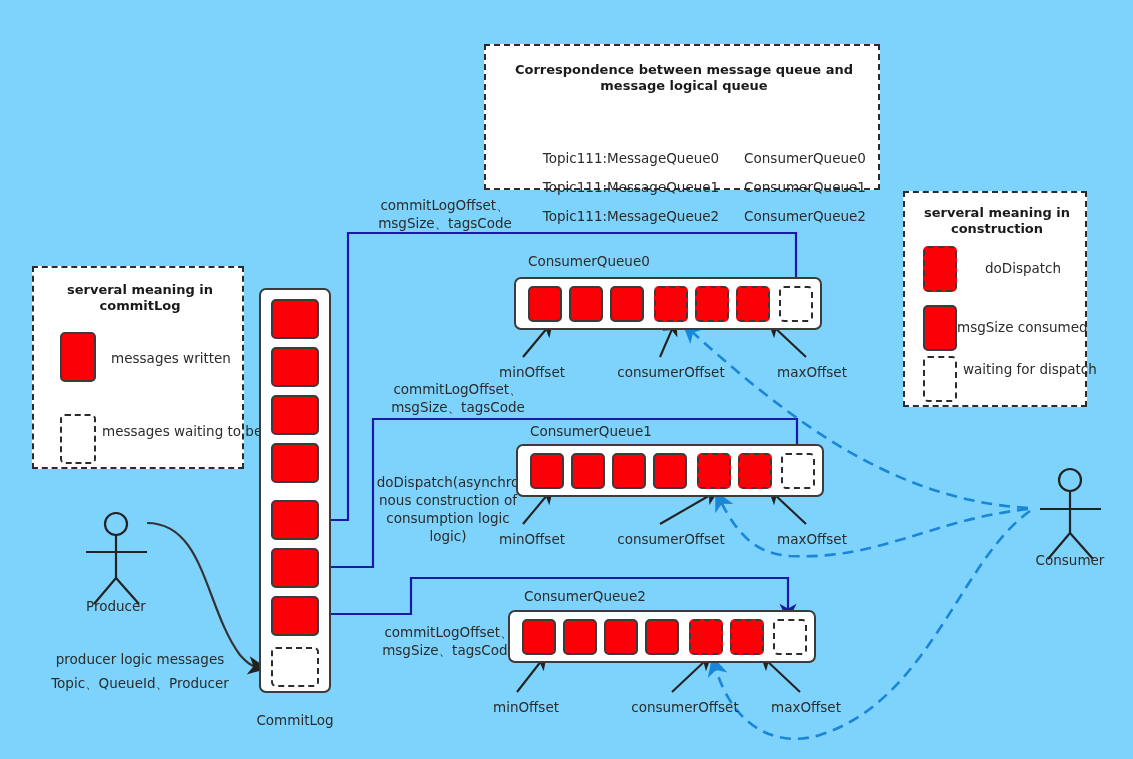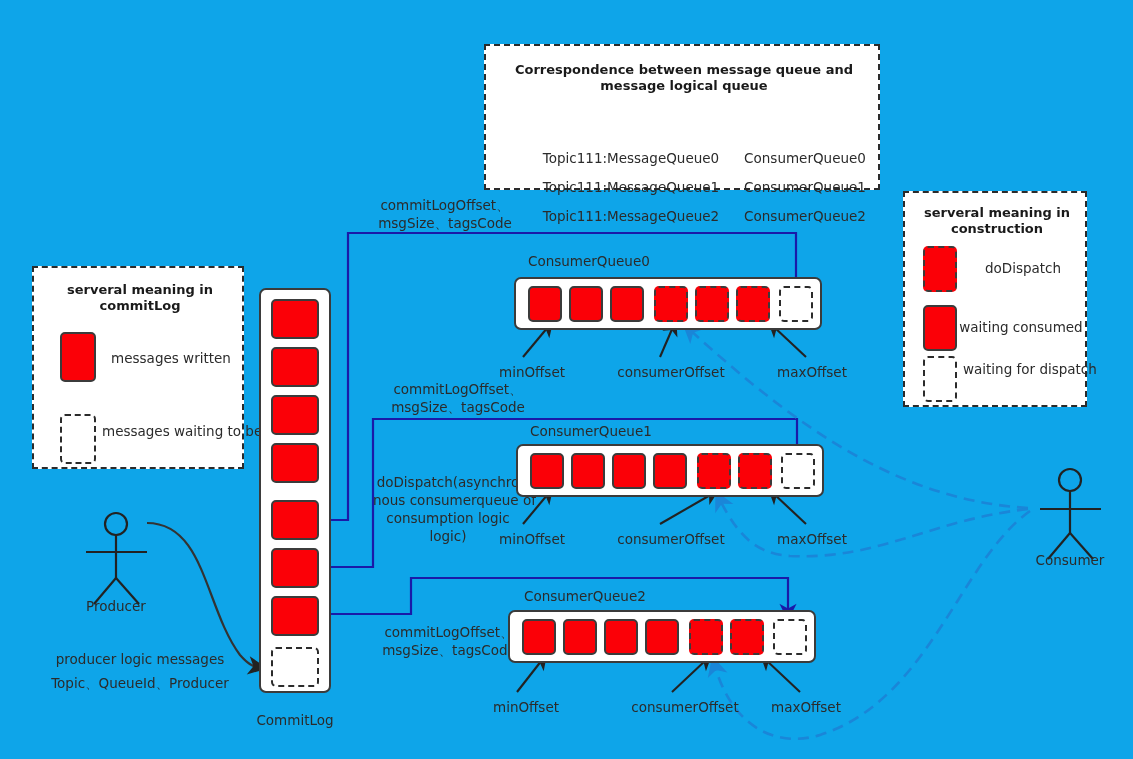--- a/index.html
+++ b/index.html
@@ -7,21 +7,21 @@
     padding: 0;
     background: #ffffff;
   }
   body {
     font-family: "DejaVu Sans", sans-serif;
   }
   #canvas {
     position: relative;
     width: 1133px;
     height: 759px;
-    background: #0ea5e9;
+    background: #7dd3fc;
     overflow: hidden;
   }
   .svg-layer {
     position: absolute;
     left: 0;
     top: 0;
     width: 1133px;
     height: 759px;
     pointer-events: none;
   }
@@ -190,21 +190,21 @@
     <div class="txt txt-c" style="left:68px; top:155px; width:132px;">messages waiting to be written</div>
   </div>
 
   <div class="dashbox" style="left:903px; top:191px; width:184px; height:216px;">
     <div class="box-title abs" style="left:12px; top:12px; width:160px;">serveral meaning in construction</div>
 
     <div class="cell cell-dashed-red abs" style="left:18px; top:53px; width:34px; height:46px;"></div>
     <div class="txt txt-c" style="left:58px; top:67px; width:120px;">doDispatch</div>
 
     <div class="cell cell-solid-red abs" style="left:18px; top:112px; width:34px; height:46px;"></div>
-    <div class="txt txt-c" style="left:52px; top:126px; width:128px;">waiting consumed</div>
+    <div class="txt txt-c" style="left:52px; top:126px; width:128px;">msgSize consumed</div>
 
     <div class="cell cell-dashed-empty abs" style="left:18px; top:163px; width:34px; height:46px;"></div>
     <div class="txt txt-c" style="left:58px; top:168px; width:116px;">waiting for dispatch</div>
   </div>
 
   <div class="commitlog-box" style="left:259px; top:288px; width:72px; height:405px;"></div>
   <div class="cell cell-solid-red abs" style="left:271px; top:299px; width:48px; height:40px;"></div>
   <div class="cell cell-solid-red abs" style="left:271px; top:347px; width:48px; height:40px;"></div>
   <div class="cell cell-solid-red abs" style="left:271px; top:395px; width:48px; height:40px;"></div>
   <div class="cell cell-solid-red abs" style="left:271px; top:443px; width:48px; height:40px;"></div>
@@ -223,21 +223,21 @@
   <div class="txt txt-l" style="left:355px; top:197px; width:180px;">commitLogOffset、</div>
   <div class="txt txt-l" style="left:355px; top:215px; width:180px;">msgSize、tagsCode</div>
 
   <div class="txt txt-l" style="left:368px; top:381px; width:180px;">commitLogOffset、</div>
   <div class="txt txt-l" style="left:368px; top:399px; width:180px;">msgSize、tagsCode</div>
 
   <div class="txt txt-l" style="left:359px; top:624px; width:180px;">commitLogOffset、</div>
   <div class="txt txt-l" style="left:359px; top:642px; width:180px;">msgSize、tagsCode</div>
 
   <div class="txt txt-c" style="left:373px; top:474px; width:150px;">doDispatch(asynchro</div>
-  <div class="txt txt-c" style="left:373px; top:492px; width:150px;">nous consumerqueue of</div>
+  <div class="txt txt-c" style="left:373px; top:492px; width:150px;">nous construction of</div>
   <div class="txt txt-c" style="left:373px; top:510px; width:150px;">consumption logic</div>
   <div class="txt txt-c" style="left:373px; top:528px; width:150px;">logic)</div>
 
   <div class="queue-label" style="left:528px; top:253px;">ConsumerQueue0</div>
   <div class="queue-box" style="left:514px; top:277px; width:308px; height:53px;"></div>
   <div class="cell cell-solid-red abs" style="left:528px; top:286px; width:34px; height:36px;"></div>
   <div class="cell cell-solid-red abs" style="left:569px; top:286px; width:34px; height:36px;"></div>
   <div class="cell cell-solid-red abs" style="left:610px; top:286px; width:34px; height:36px;"></div>
   <div class="cell cell-dashed-red abs" style="left:654px; top:286px; width:34px; height:36px;"></div>
   <div class="cell cell-dashed-red abs" style="left:695px; top:286px; width:34px; height:36px;"></div>

